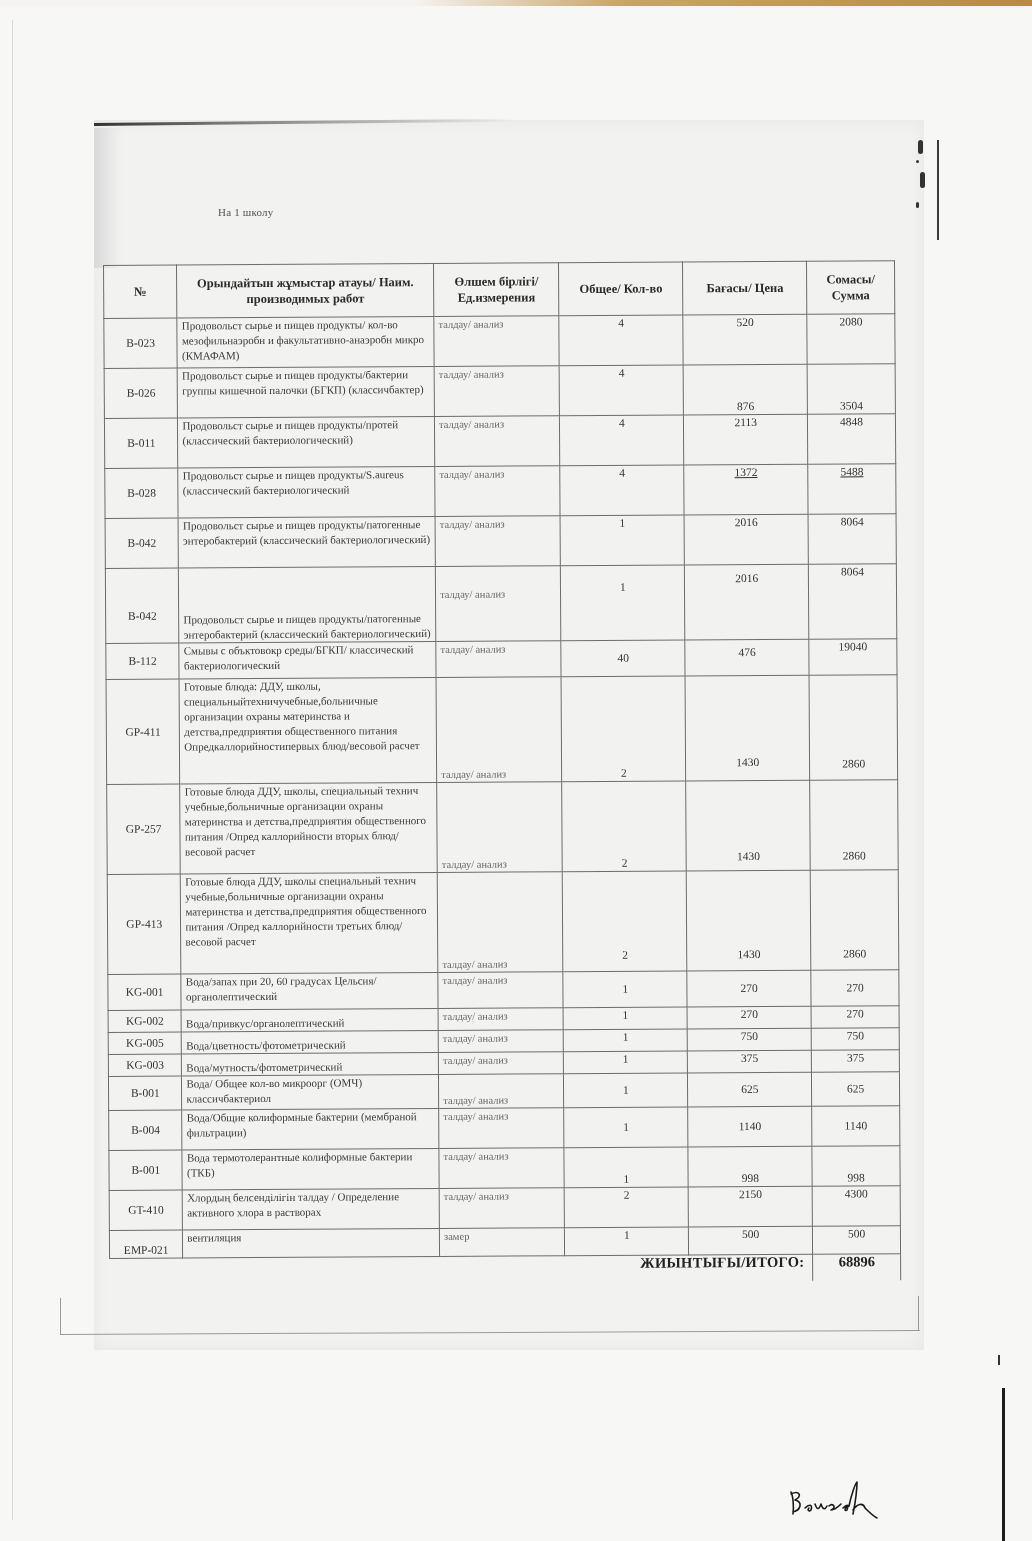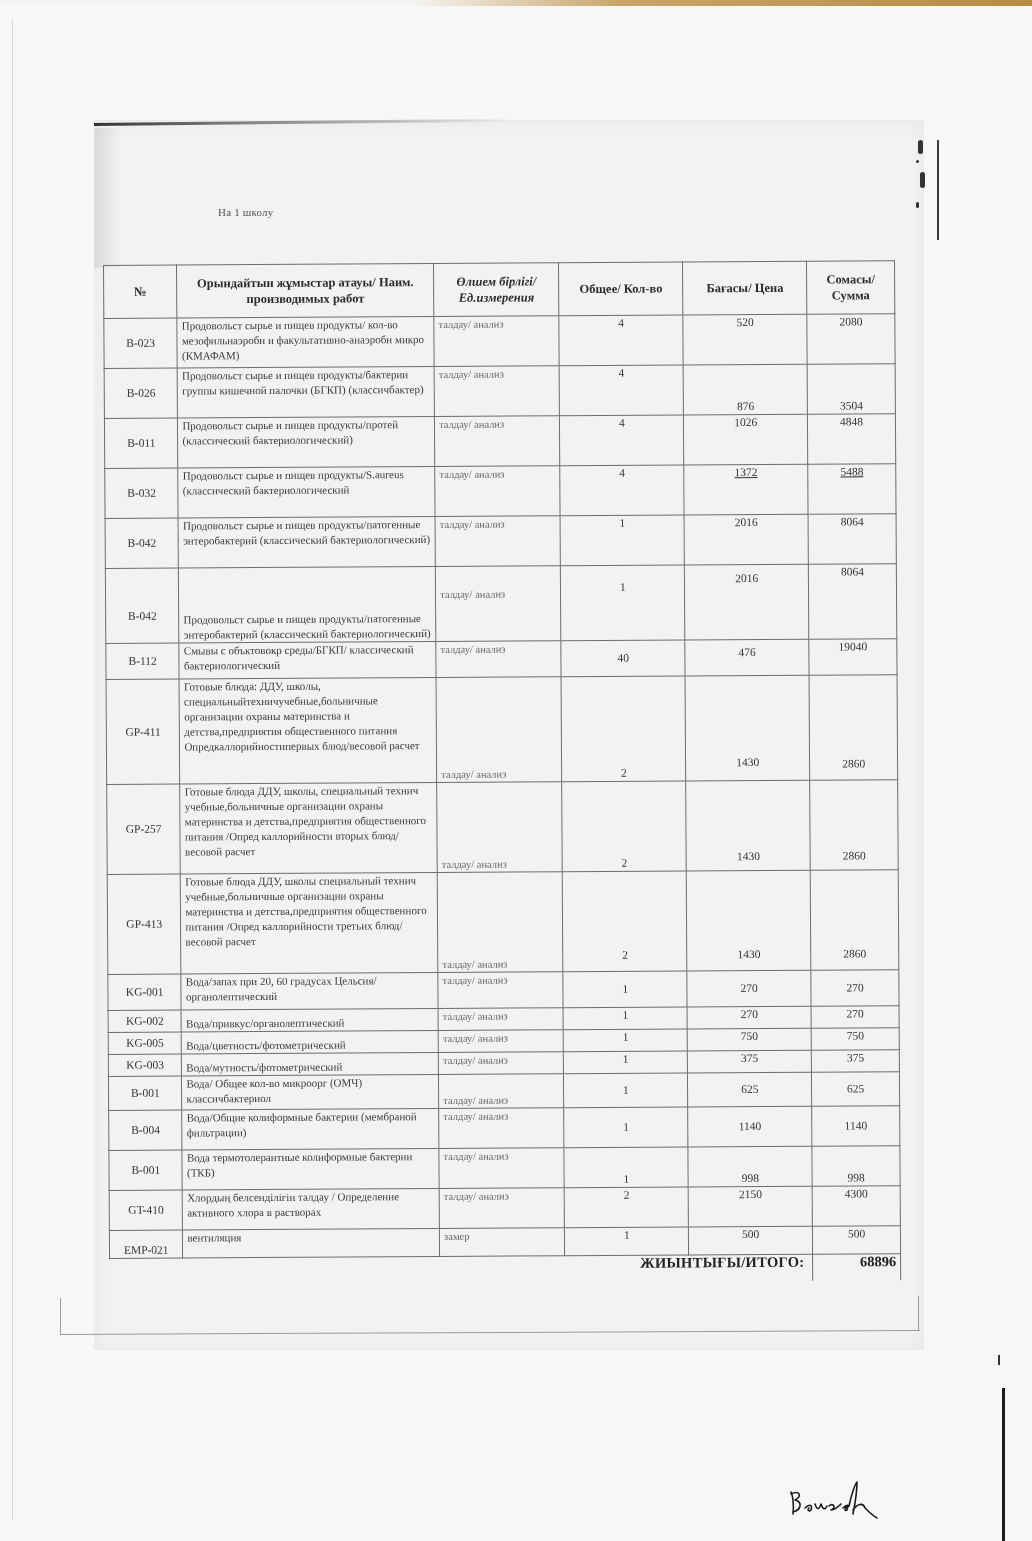--- a/index.html
+++ b/index.html
@@ -127,21 +127,20 @@
       font-size: 11px !important;
       line-height: 15px !important;
       color: #3c3c3c !important;
     }
     .v-top { vertical-align: top; text-decoration: underline; }
     .v-mid { vertical-align: middle !important; }
     .v-bottom { vertical-align: bottom !important; }
 
     .total-row td {
       border: none;
-      text-align: right;
     }
     .total-label {
       text-align: right !important;
       font-weight: bold;
       font-size: 14.5px !important;
       letter-spacing: 0.3px;
       padding-right: 8px !important;
       color: #222 !important;
     }
     .total-value {
@@ -198,21 +197,21 @@
 </div>
 <div class="right-line"></div>
 
 <div class="note">На 1 школу</div>
 
 <table class="doc-table">
   <thead>
     <tr>
       <th class="col-code">№</th>
       <th class="col-name">Орындайтын жұмыстар атауы/ Наим. производимых работ</th>
-      <th class="col-unit" style="color:#2b2b2b !important;font-size:12.5px !important;font-style:italic;">Өлшем бірлігі/ Ед.измерения</th>
+      <th class="col-unit" style="color:#2b2b2b !important;font-size:12.5px !important;">Өлшем бірлігі/ Ед.измерения</th>
       <th class="col-qty">Общее/ Кол-во</th>
       <th class="col-price">Бағасы/ Цена</th>
       <th class="col-sum">Сомасы/ Сумма</th>
     </tr>
   </thead>
   <tbody>
 
     <tr style="height:50px;">
       <td class="col-code">B-023</td>
       <td class="col-name cell-name">Продовольст сырье и пищев продукты/ кол-во мезофильнаэробн и факультативно-анаэробн микро (КМАФАМ)</td>
@@ -229,26 +228,26 @@
       <td class="col-qty">4</td>
       <td class="col-price v-bottom">876</td>
       <td class="col-sum v-bottom">3504</td>
     </tr>
 
     <tr style="height:50px;">
       <td class="col-code">B-011</td>
       <td class="col-name cell-name">Продовольст сырье и пищев продукты/протей (классический бактериологический)</td>
       <td class="col-unit">талдау/ анализ</td>
       <td class="col-qty">4</td>
-      <td class="col-price">1026</td>
+      <td class="col-price">2113</td>
       <td class="col-sum">4848</td>
     </tr>
 
     <tr style="height:50px;">
-      <td class="col-code">B-032</td>
+      <td class="col-code">B-028</td>
       <td class="col-name cell-name">Продовольст сырье и пищев продукты/S.aureus (классический бактериологический</td>
       <td class="col-unit">талдау/ анализ</td>
       <td class="col-qty">4</td>
       <td class="col-price v-top">1372</td>
       <td class="col-sum v-top">5488</td>
     </tr>
 
     <tr style="height:50px;">
       <td class="col-code">B-042</td>
       <td class="col-name cell-name">Продовольст сырье и пищев продукты/патогенные энтеробактерий (классический бактериологический)</td>

